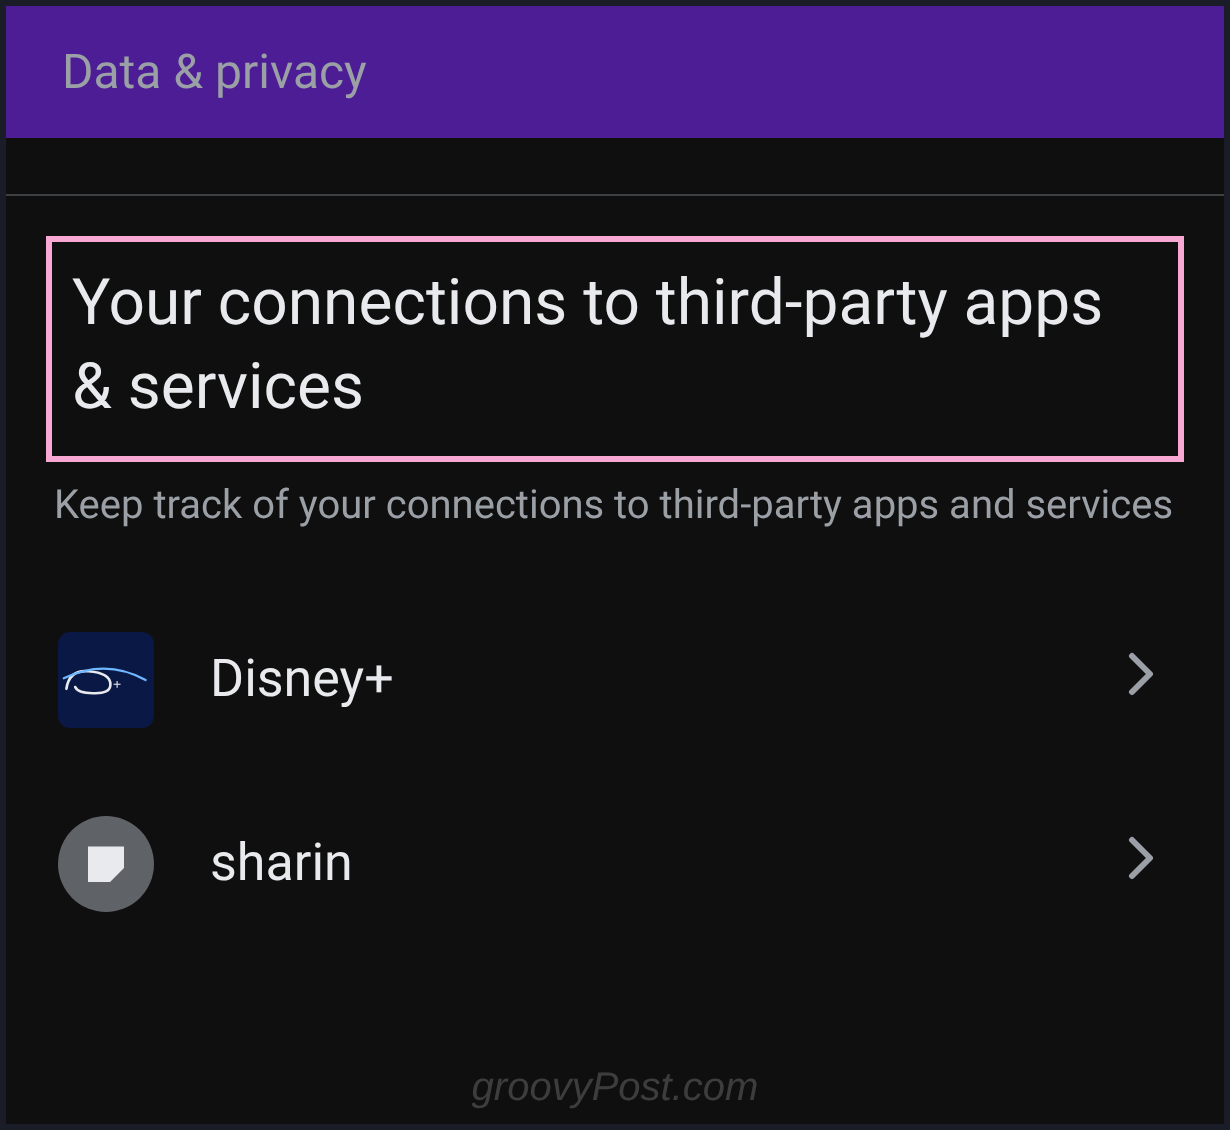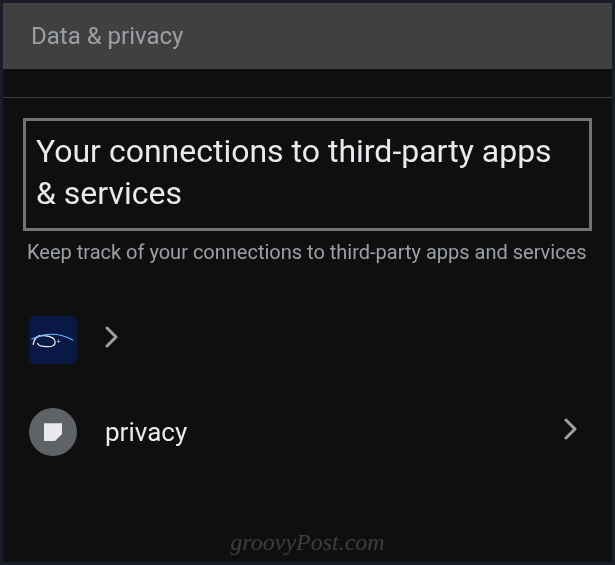--- a/index.html
+++ b/index.html
@@ -11,21 +11,21 @@
       width: 615px;
       height: 565px;
       background: #0f0f0f;
       font-family: 'Google Sans', Roboto, Arial, sans-serif;
       overflow: hidden;
       position: relative;
       border: 3px solid #1a1d27;
     }
     .tabs {
       display: flex;
-      background: #404040;
+      background: #4c1d95;
       height: 66px;
       align-items: center;
       padding: 0 8px;
       gap: 0;
     }
     .tab {
       color: #9aa0a6;
       font-size: 24px;
       font-weight: 400;
       padding: 0 20px;
@@ -51,21 +51,21 @@
     }
     .divider {
       height: 1px;
       background: #3c4043;
       margin-top: 28px;
     }
     .content {
       padding: 20px 20px 0 20px;
     }
     .section-header-box {
-      border: 3px solid #737373;
+      border: 3px solid #f9a8d4;
       padding: 10px 10px 14px 10px;
       margin-bottom: 8px;
     }
     .section-title {
       color: #e8eaed;
       font-size: 32px;
       font-weight: 400;
       line-height: 1.3;
     }
     .section-subtitle {
@@ -125,23 +125,23 @@
       color: #9aa0a6;
       font-size: 24px;
       margin-right: 8px;
     }
     .watermark {
       position: absolute;
       bottom: 6px;
       left: 50%;
       transform: translateX(-50%);
       color: rgba(200,200,200,0.25);
-      font-size: 24px;
+      font-size: 20px;
       font-style: italic;
-      font-family: Liberation Serif, serif;
+      font-family: Liberation Sans, sans-serif;
       pointer-events: none;
     }
   </style>
 </head>
 <body>
 
 <div class="tabs">
   <div class="tab">Data &amp; privacy</div>
 </div>
 
@@ -156,30 +156,31 @@
   <div class="apps-list">
 
     <div class="app-row">
       <div class="app-icon disney">
         <svg viewBox="0 0 100 40" xmlns="http://www.w3.org/2000/svg">
           <path d="M5 30 Q 8 8, 30 10 Q 55 12, 55 25 Q 55 36, 35 35 Q 18 35, 15 28" stroke="#e8eaed" stroke-width="3" fill="none" stroke-linecap="round"></path>
           <text x="58" y="30" font-size="16" fill="#e8eaed" font-family="Arial">+</text>
           <path d="M2 18 Q 50 -5, 95 20" stroke="#6fb7ff" stroke-width="2.5" fill="none" stroke-linecap="round"></path>
         </svg>
       </div>
+      <div class="app-name">Disney+</div>
       <div class="chevron">
         <svg width="14" height="22" viewBox="0 0 14 22">
             <path d="M2 2 L11 11 L2 20" stroke="#9aa0a6" stroke-width="3" fill="none" stroke-linecap="round" stroke-linejoin="round"></path>
           </svg>
       </div>
     </div>
 
     <div class="app-row">
       <div class="app-icon feedly"></div>
-      <div class="app-name">privacy</div>
+      <div class="app-name">sharin</div>
       <div class="chevron">
         <svg width="14" height="22" viewBox="0 0 14 22">
             <path d="M2 2 L11 11 L2 20" stroke="#9aa0a6" stroke-width="3" fill="none" stroke-linecap="round" stroke-linejoin="round"></path>
           </svg>
       </div>
     </div>
 
   </div>
 </div>
 

